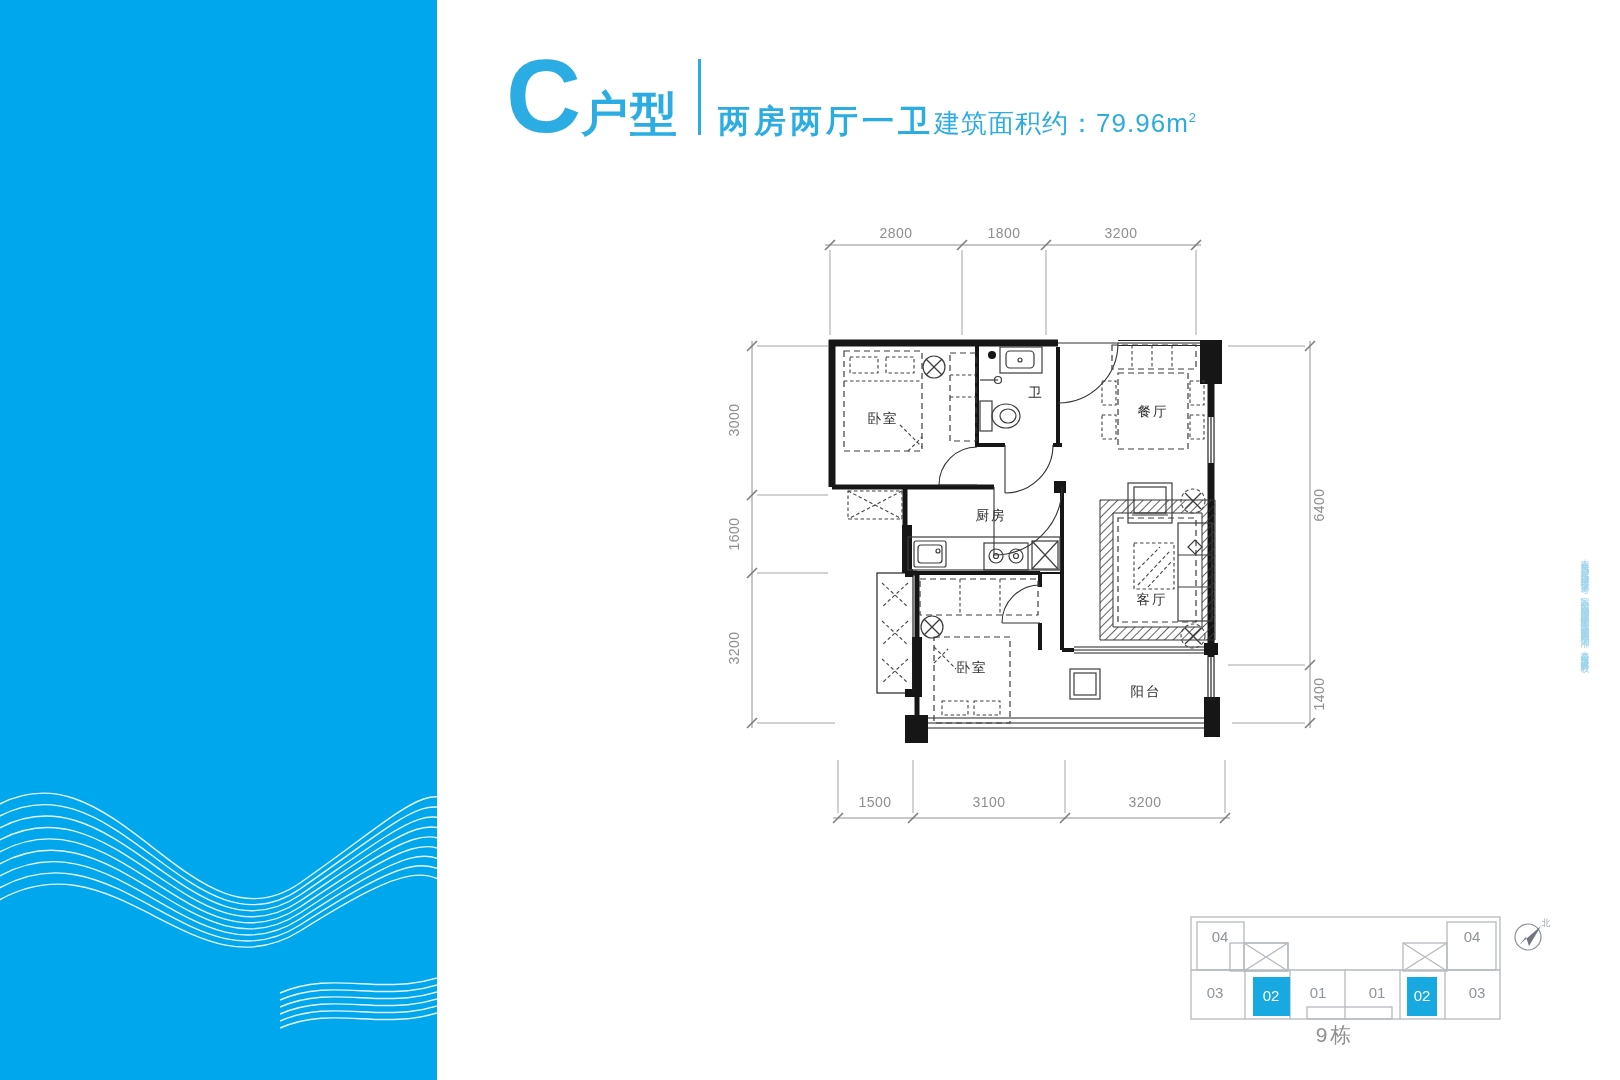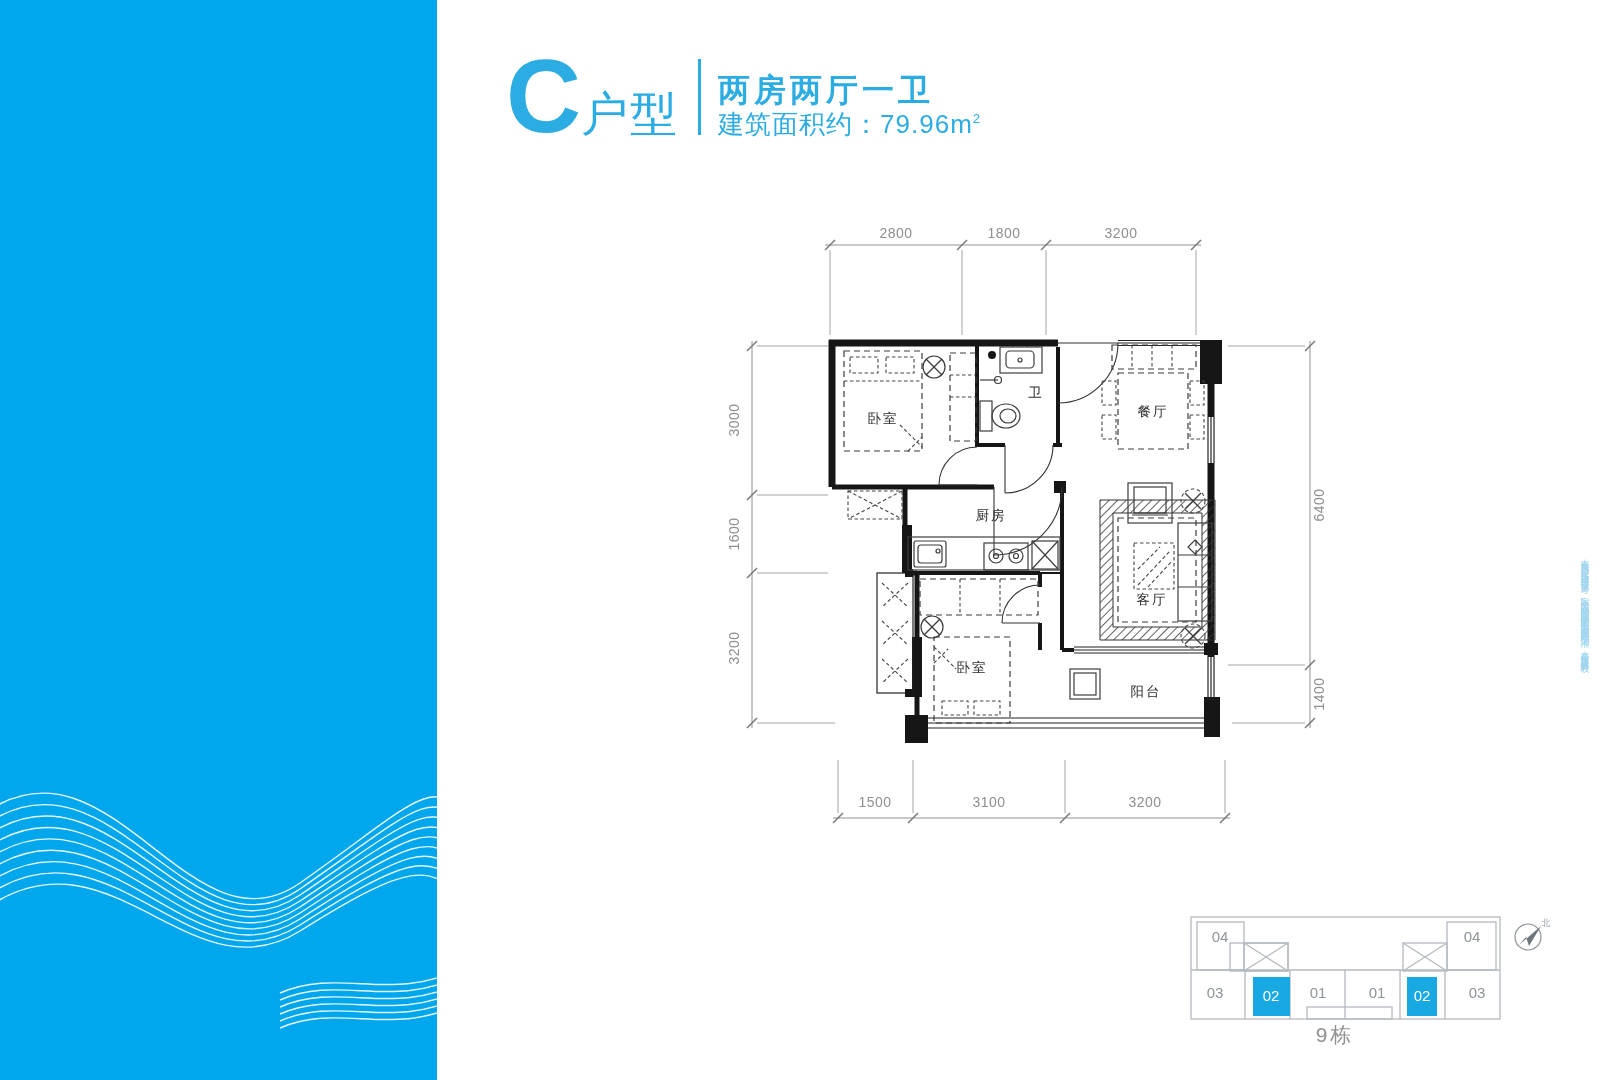--- a/index.html
+++ b/index.html
@@ -7,23 +7,23 @@
               font-family:"Liberation Sans", sans-serif; }
   .stage { position:relative; width:1620px; height:1080px; background:#fff; }
 
   
   .blue-band { position:absolute; left:0; top:0; width:437px; height:1080px; background:#00a7ec; }
   .wave-svg { position:absolute; left:0; top:755px; width:437px; height:300px; }
 
   
   .title-block { position:absolute; left:506px; top:56px; display:flex; align-items:flex-end; color:#2bace2; }
   .big-c { font-size:104px; font-weight:bold; line-height:0.78; letter-spacing:-2px; }
-  .unit-suffix { font-size:47px; font-weight:normal; line-height:0.95; margin-left:2px; letter-spacing:2px; }
+  .unit-suffix { font-size:47px; font-weight:bold; line-height:0.95; margin-left:2px; letter-spacing:2px; }
   .v-divider { width:3px; height:76px; background:#2bace2; margin:0 17px 2px 19px; }
-  .title-right { display:flex; flex-direction:column; justify-content:flex-end; }
+  .title-right { display:flex; flex-direction:row; justify-content:flex-end; }
   .layout-line { font-size:32px; font-weight:bold; letter-spacing:4px; line-height:1.0; }
   .area-line { font-size:26px; font-weight:normal; letter-spacing:1px; margin-top:5px; line-height:1.0; }
   .area-line sup { font-size:13px; }
 
   
   .plan-svg { position:absolute; left:650px; top:195px; width:700px; height:660px; }
   .dim-line { stroke:#909090; stroke-width:1; }
   .dim-ext  { stroke:#9a9a9a; stroke-width:0.9; }
   .dim-tick { stroke:#7d7d7d; stroke-width:1.6; }
   .dim-lbl  { font-size:14px; fill:#8f8f8f; letter-spacing:0.5px; }

